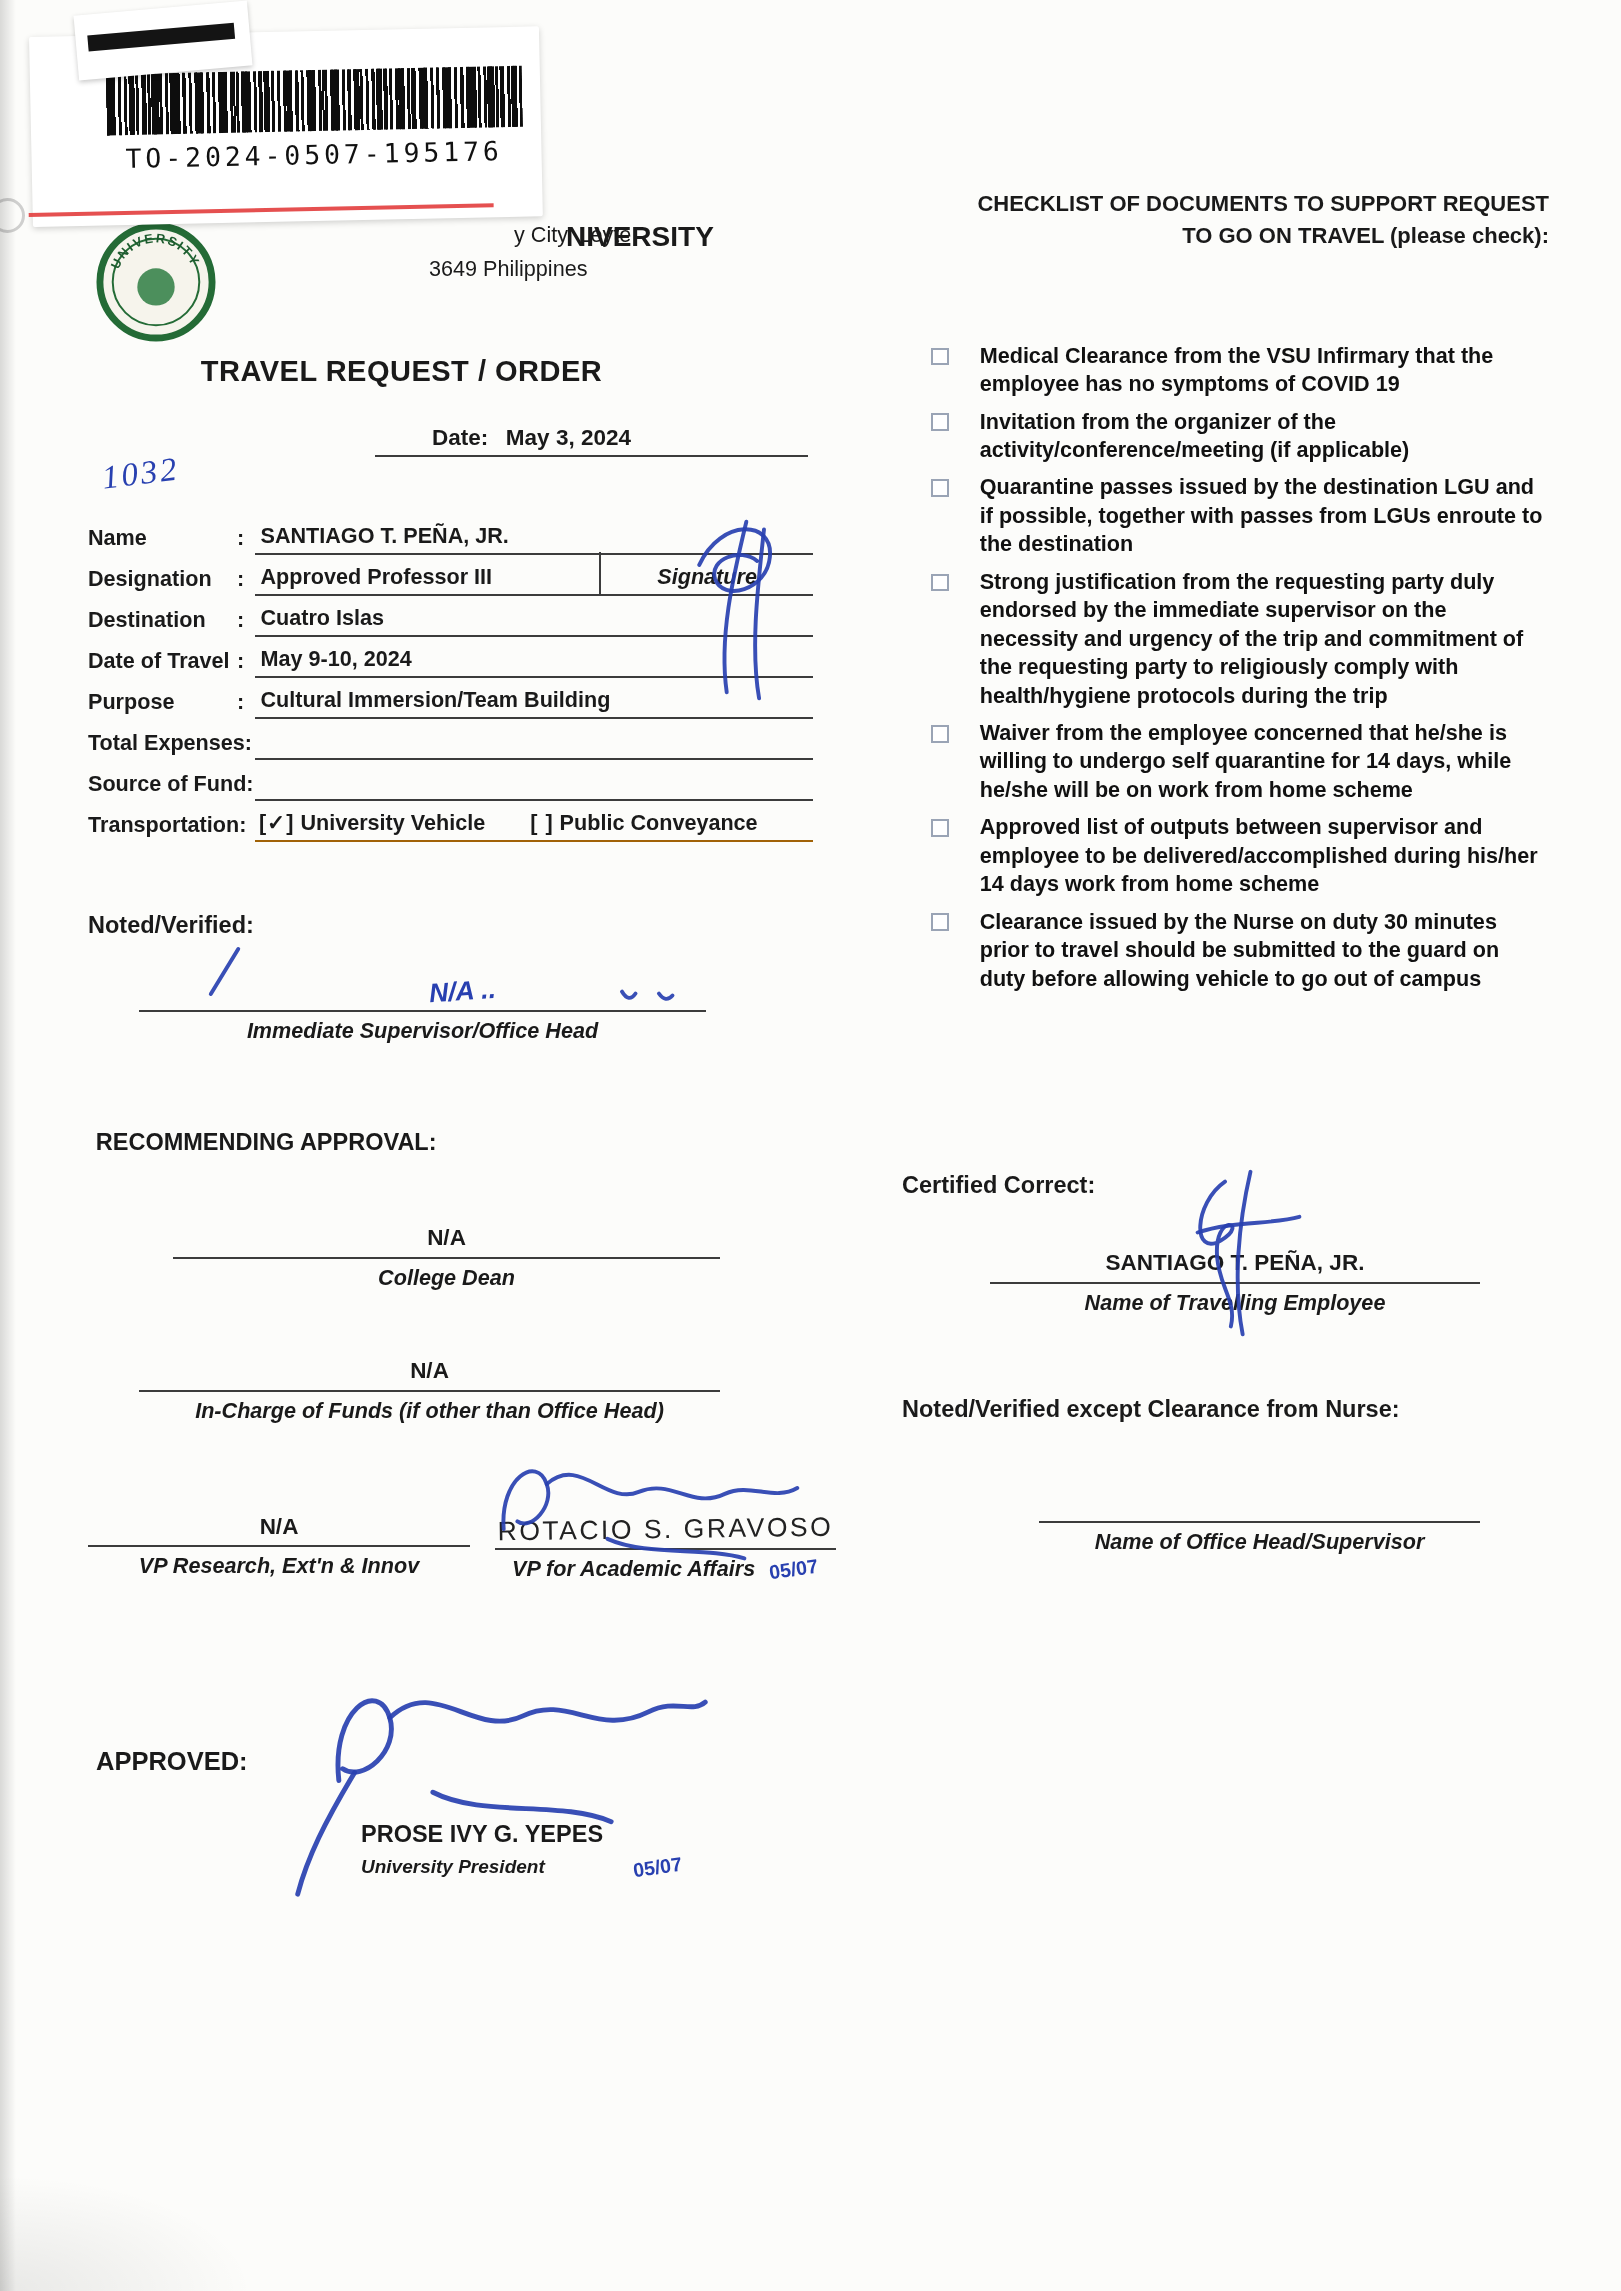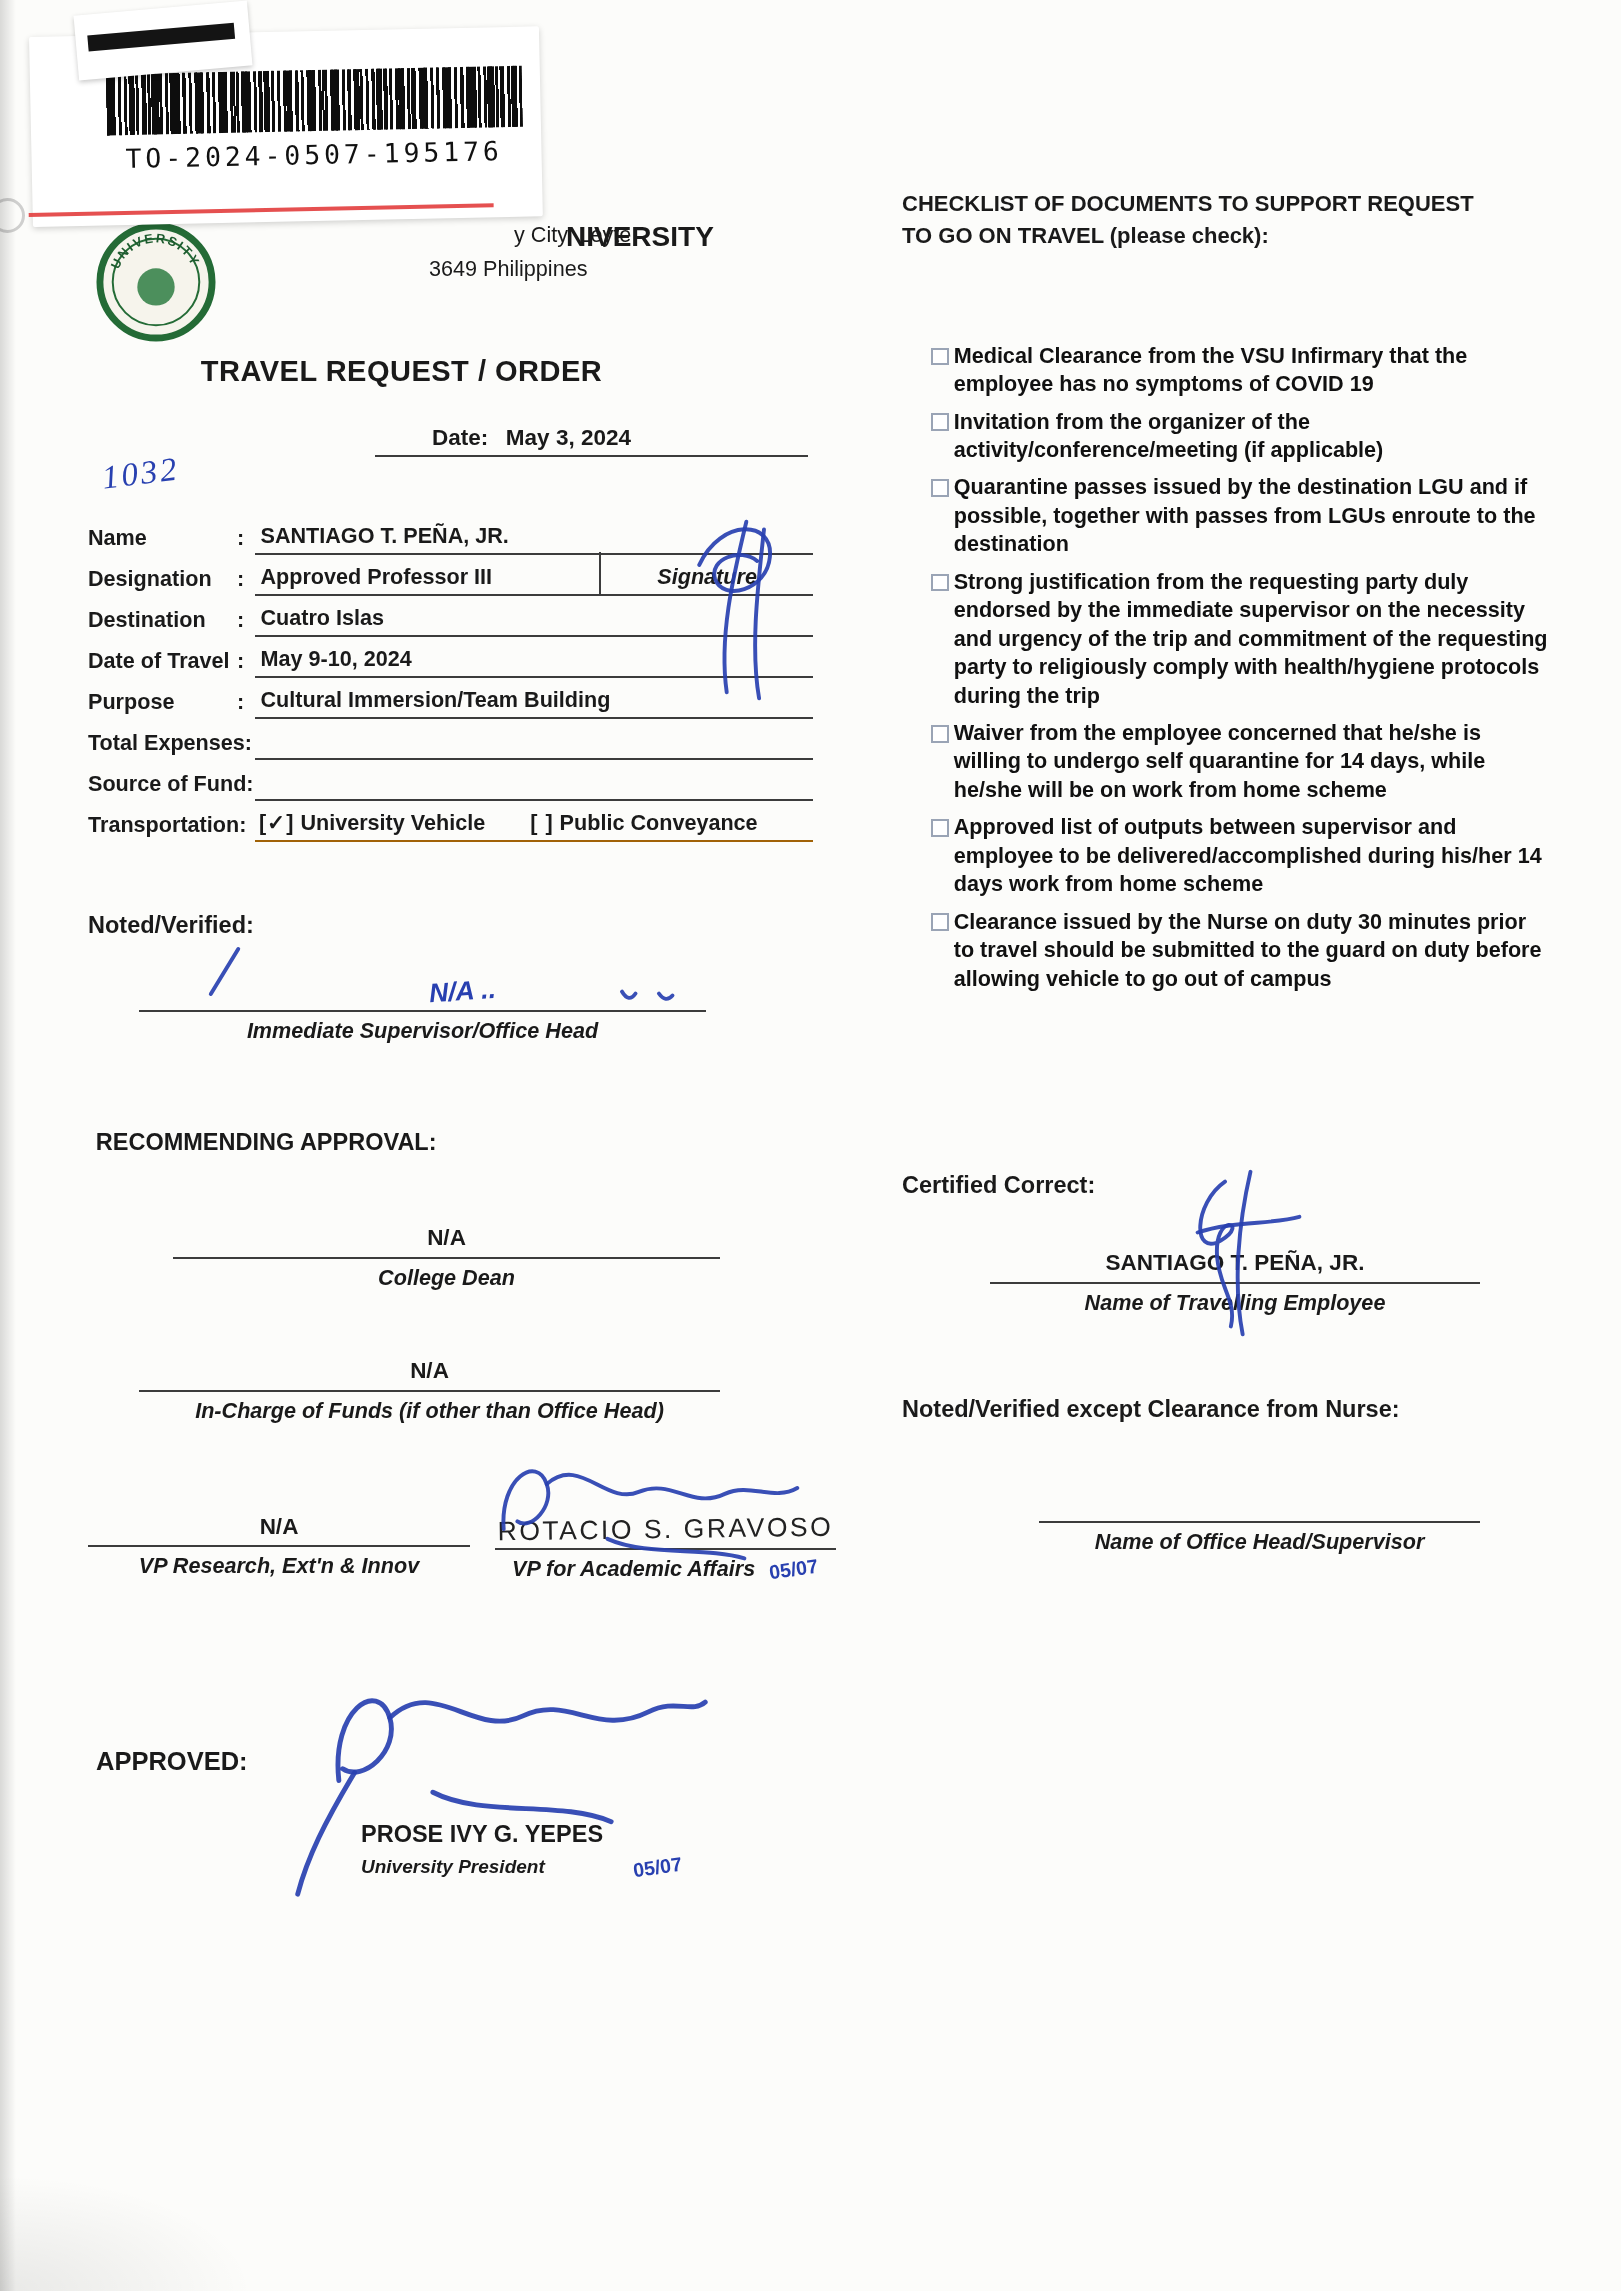--- a/index.html
+++ b/index.html
@@ -94,23 +94,23 @@
   }
   .vp-label-row{display:flex;justify-content:center;gap:13.7px;align-items:baseline;}
 
   .approved-heading{position:absolute;left:96px;top:1747px;font-size:25.5px;font-weight:bold;z-index:6;}
   .president-block{position:absolute;left:361px;top:1821px;z-index:6;}
   .president-name{font-size:23.5px;font-weight:bold;}
   .president-role{font-size:19px;font-weight:bold;font-style:italic;margin-top:7.8px;}
 
   
   .checklist{position:absolute;left:902px;top:188px;width:647px;z-index:6;}
-  .chk-heading{text-align:left;font-weight:bold;font-size:22px;line-height:1.45;}
+  .chk-heading{text-align:right;font-weight:bold;font-size:22px;line-height:1.45;}
   .chk-items{margin-top:90px;margin-left:29px;}
-  .chk-item{display:flex;gap:5px;margin-bottom:8.8px;}
+  .chk-item{display:flex;gap:31px;margin-bottom:8.8px;}
   .chk-box{flex:0 0 13.7px;height:13.7px;border:2px solid #9aa4b5;background:#fff;margin-top:5.9px;}
   .chk-text{font-weight:bold;font-size:21.6px;line-height:1.32;color:#111;}
 
   .certified-block{position:absolute;left:902px;top:1172px;width:588px;z-index:6;}
   .certified-block .group{margin:51px 0 0 88px;width:490px;}
   .noted-except-block{position:absolute;left:902px;top:1396px;width:588px;z-index:6;}
   .noted-except-block .group{margin:98px 0 0 137px;width:441px;}
 
   
   .ink{color:#2840b0;}

